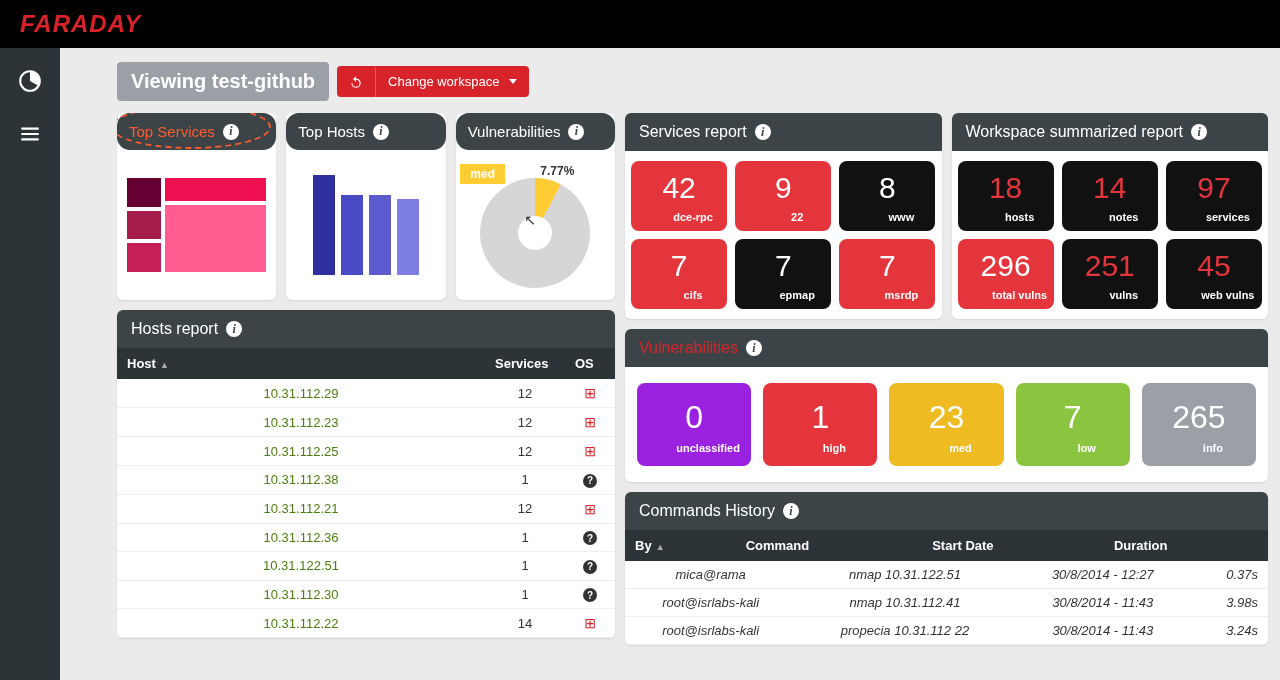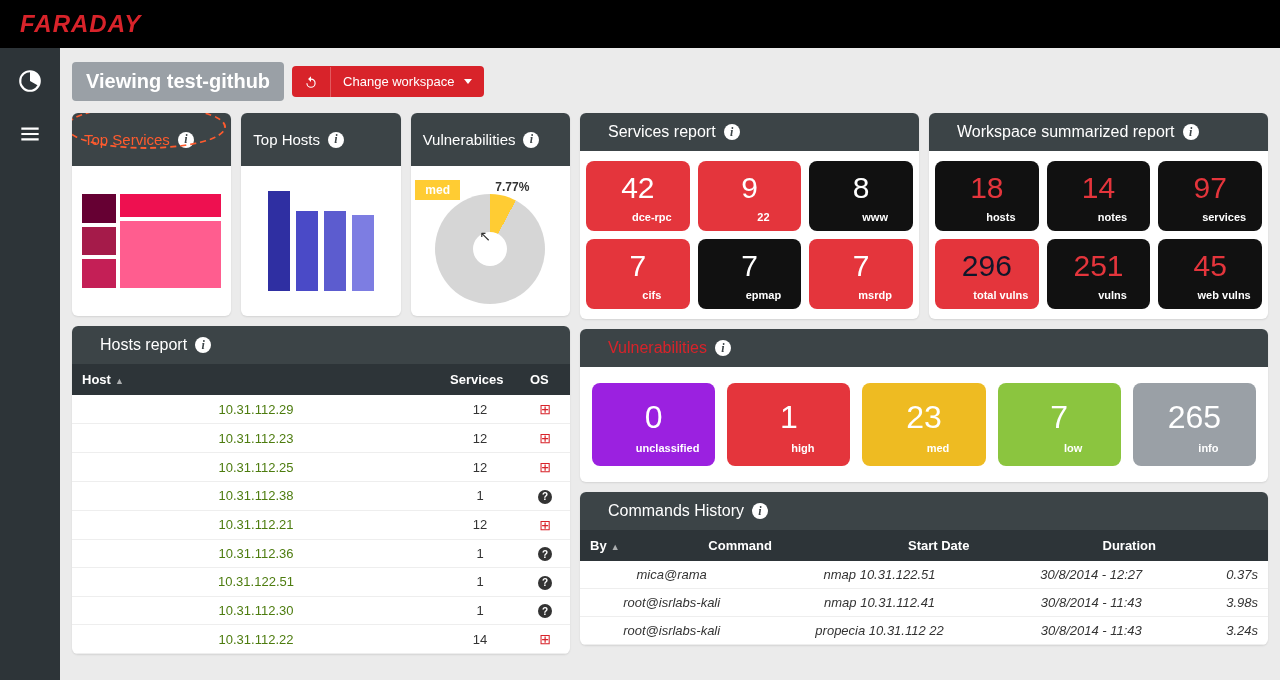--- a/index.html
+++ b/index.html
@@ -1,30 +1,30 @@
 <!DOCTYPE html>
 <html><head>
 <meta charset="utf-8">
 <style>
 * { box-sizing: border-box; margin: 0; padding: 0; }
 body { font-family: "Helvetica Neue", Arial, sans-serif; background: #ebebeb; color: #333; font-size: 13px; }
 .topbar { background: #000; height: 48px; display: flex; align-items: center; padding-left: 20px; }
 .logo { color: #d8232a; font-weight: 900; font-style: italic; letter-spacing: 1px; font-size: 24px; }
-.layout { display: flex; height: calc(680px - 48px); }
+.layout { display: flex; height: calc(680px - 48px); gap: 45px; }
 .leftnav { width: 60px; background: #2d3438; display: flex; flex-direction: column; align-items: center; padding-top: 20px; gap: 24px; }
 .leftnav svg { fill: #fff; width: 26px; height: 26px; }
 .main { flex: 1; padding: 14px 12px; overflow: auto; }
 .header-row { display: flex; align-items: center; gap: 8px; margin-bottom: 12px; }
 .viewing { background: #9aa0a6; color: #fff; border-radius: 4px; padding: 8px 14px; font-size: 20px; font-weight: 700; }
 .btn-red { background: #d8232a; color: #fff; border-radius: 4px; display: flex; align-items: center; overflow: hidden; }
 .btn-red .seg { padding: 8px 12px; border-right: 1px solid rgba(255,255,255,.25); display:flex; align-items:center; gap:6px;}
 .btn-red .seg:last-child { border-right:none;align-items:center; }
 .caret { width:0; height:0; border-left:4px solid transparent; border-right:4px solid transparent; border-top:5px solid #fff; display:inline-block; margin-left:4px;}
 .panel { background: #fff; border-radius: 6px; overflow: hidden; box-shadow: 0 1px 2px rgba(0,0,0,.1); }
-.panel-h { background: #3c4447; color: #fff; padding: 10px 28px; font-size: 16px; display:flex; align-items:center; gap:8px;}
+.panel-h { background: #3c4447; color: #fff; padding: 10px 14px; font-size: 16px; display:flex; align-items:center; gap:8px;}
 .panel-h.red { color: #d8232a; }
 .info-ic { display:inline-flex; width:16px; height:16px; border-radius:50%; background:#fff; color:#3c4447; font-weight:700; font-size:12px; align-items:center; justify-content:center; font-style:italic; font-family: Georgia, serif;}
 .panel-h.red .info-ic{ background:#fff; color:#3c4447;}
 .grid-top { display:flex; gap:10px; }
 .col-left { width: 498px; display:flex; flex-direction:column; gap:10px; }
 .col-right { flex:1; display:flex; flex-direction:column; gap:10px; }
 .triplet { display:flex; gap:10px; }
 .triplet .panel { flex:1; }
 .chart-body { height: 150px; display:flex; align-items:center; justify-content:center; padding:10px; position:relative;}
 
@@ -62,31 +62,31 @@
 .stat{ border-radius:8px; color:#fff; text-align:center; padding:10px 0 8px;}
 .stat .n{ font-size:30px; font-weight:400;}
 .stat .l{ font-size:11px; margin-top:6px; font-weight:700;padding-left:28px;}
 .red-b{background:#e4353c;} .black-b{background:#111;} .purple-b{background:#9b21e0;} .yellow-b{background:#eebb22;} .green-b{background:#8bc53f;} .grey-b{background:#9aa0a6;}
 .split-right { display:flex; gap:10px; }
 .split-right > .panel { flex:1; }
 .svc-scroll{ max-height:190px; overflow-y:scroll;}
 .wsr .stat .n{ color:#e4353c; }
 .wsr .stat{ background:#111;}
 .wsr .stat .l{ color:#fff;}
-.wsr .rcell{ background:#e4353c;} .wsr .rcell .n{color:#0f172a;}
+.wsr .rcell{ background:#e4353c;} .wsr .rcell .n{color:#ffffff;}
 .vuln-row{ display:flex; gap:12px; padding:16px 12px; }
 .vuln-row .stat{ flex:1; padding:16px 0 12px;}
 .vuln-row .stat .n{ font-size:32px;}
 .cmd-scroll{ max-height:120px; overflow-y:auto;font-style:italic;}
 .cmd-table td{ text-align:center;}
 .cmd-table td:last-child{ text-align:right;}
 
 ::-webkit-scrollbar{ width:14px;} ::-webkit-scrollbar-thumb{ background:#9db6e8; border:2px solid #cfd9ef;}
 
-.triplet .panel-h{ font-size:15px; padding:18px 12px; position:relative;}
+.triplet .panel-h{ font-size:15px; padding:10px 12px; position:relative;border-radius:13px;}
 .triplet .panel-h.ts{ color:#ff5b2e;}
 </style>
 </head>
 <body>
 
 <div class="topbar">
   <span class="logo">FARADAY</span>
 </div>
 
 <div class="layout">

